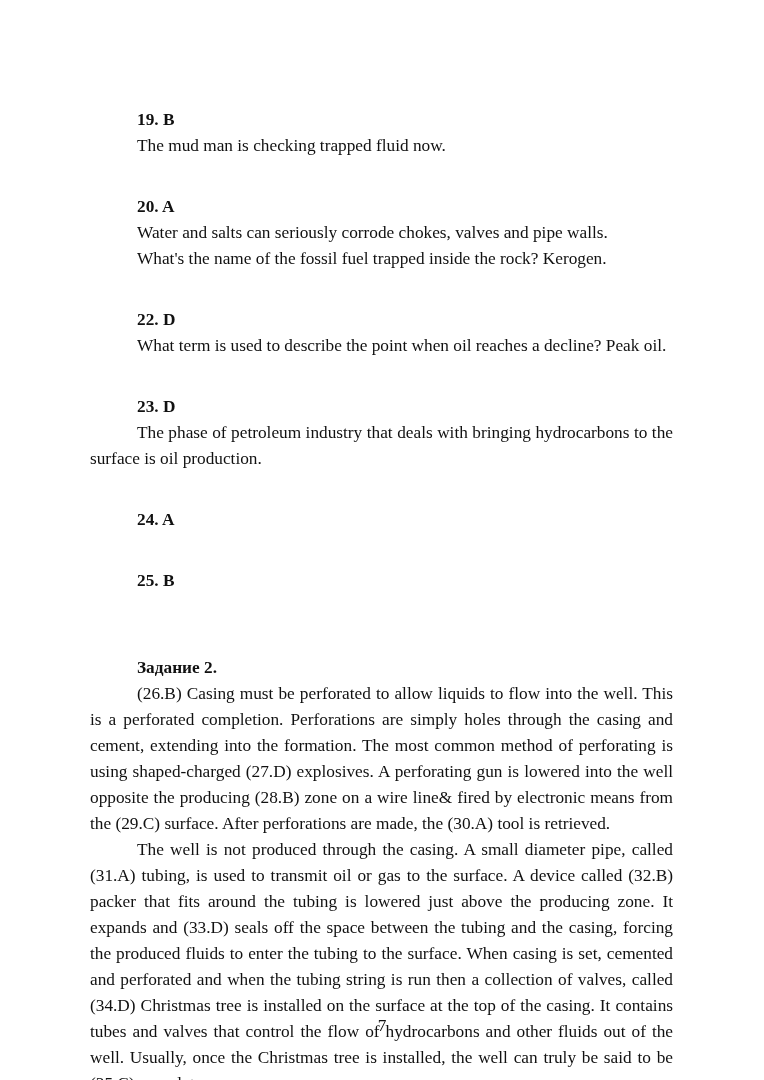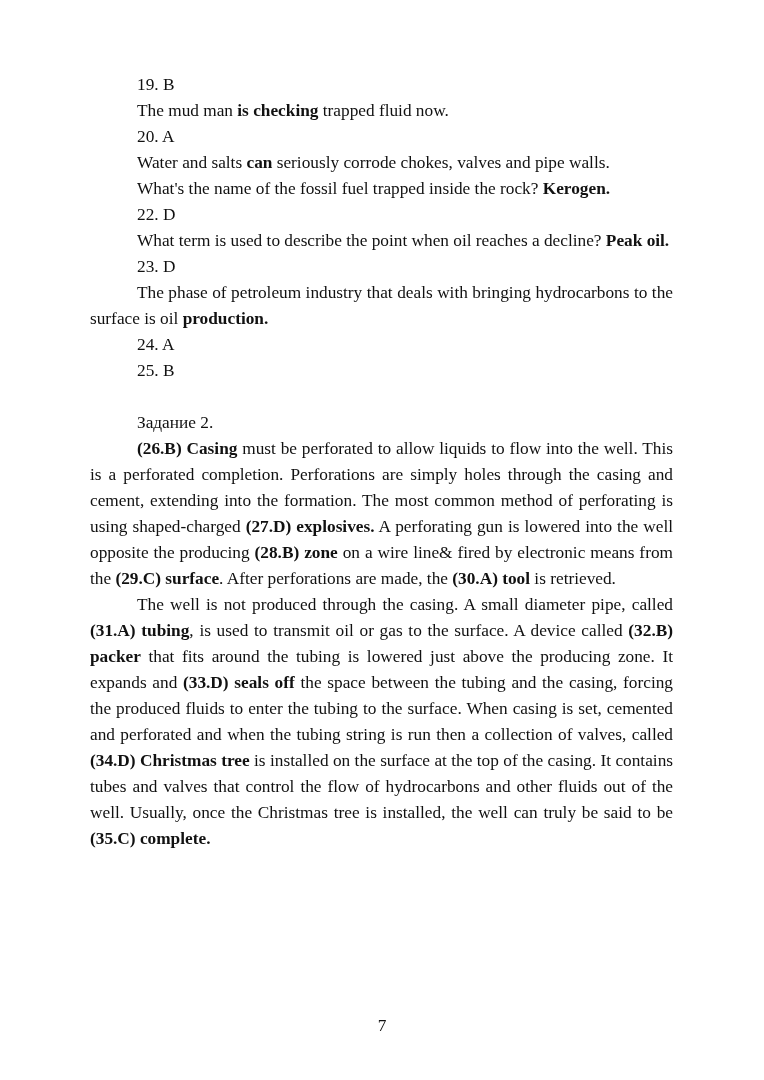--- a/index.html
+++ b/index.html
@@ -7,24 +7,24 @@
       width: 764px; height: 1080px; overflow: hidden; position: relative;
       font-family: "Liberation Serif", "DejaVu Serif", serif;
       color: #111111;
     }
     .page {
       position: absolute; left: 90px; top: 72px; width: 583px;
       font-size: 17.3px; line-height: 26px;
     }
     .line { margin: 0; }
     .ind { text-indent: 47px; }
-    .num { font-weight: normal; padding-left: 47px; }
+    .num { font-weight: bold; padding-left: 47px; margin-top: 35px; }
     .just { text-align: justify; }
     .gap { height: 26px; }
-    b { font-weight: bold; }
+    b { font-weight: normal; }
     .pagenum {
       position: absolute; top: 1013px; left: 0; width: 764px; text-align: center;
       font-size: 17.3px; line-height: 26px;
     }
   </style>
 </head>
 <body>
 
 <div class="page">
   <div id="answers">

